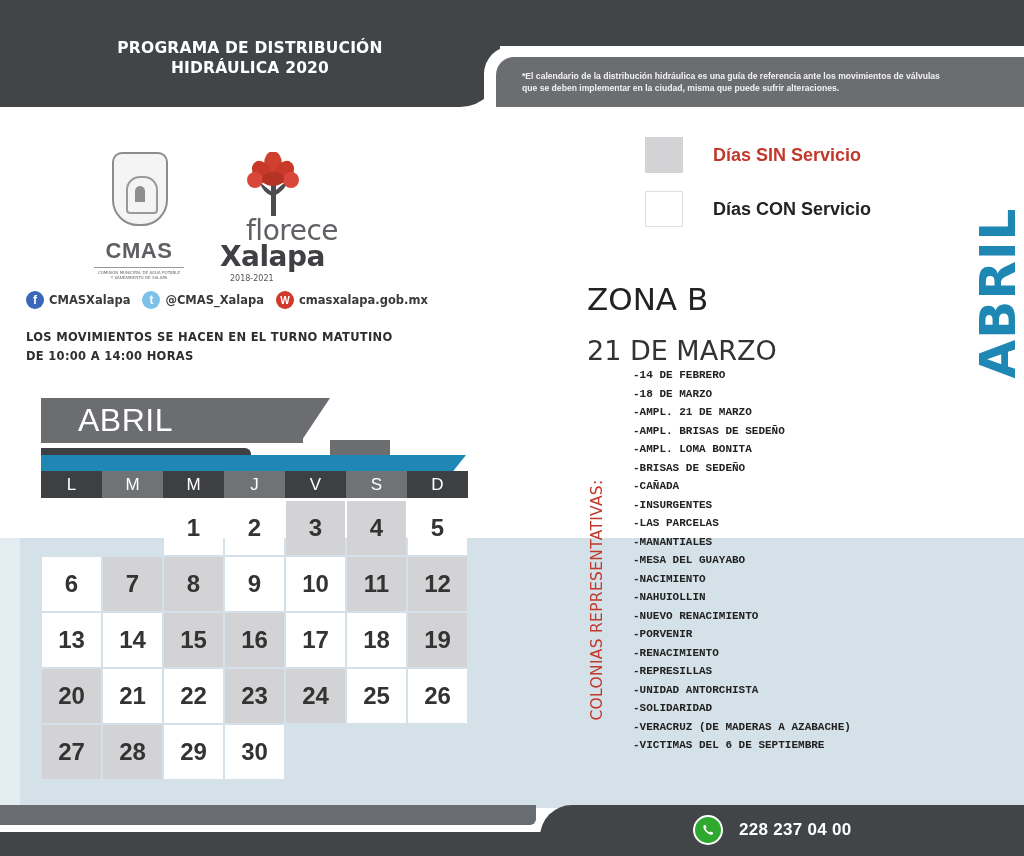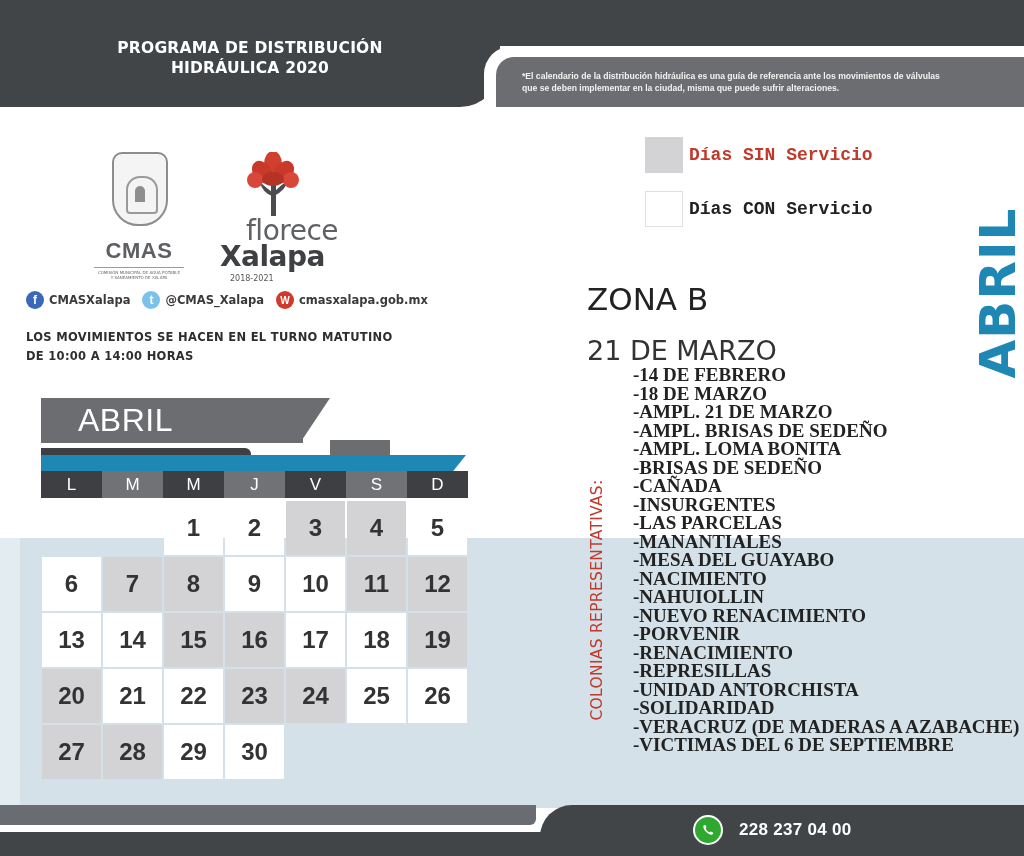--- a/index.html
+++ b/index.html
@@ -68,35 +68,35 @@
   .day.with { background: #ffffff; }
   .day.without { background: #d3d3d6; }
   .day.empty { background: transparent; }
 
   
   .legend { left: 645px; top: 137px; }
   .leg-row { display: flex; align-items: center; height: 36px; margin-bottom: 18px; }
   .leg-swatch { width: 38px; height: 36px; margin-right: 6px; }
   .leg-swatch.without { background: #d3d3d6; }
   .leg-swatch.with { background: #fff; border: 1px solid #e0e0e0; }
-  .leg-label { font-size: 18px; font-weight: bold; font-family: Liberation Mono, monospace; }
+  .leg-label { font-size: 18px; font-weight: bold; font-family: Liberation Sans, sans-serif; margin-left: 24px; }
   .leg-label.without { color: #c0392b; }
   .leg-label.with { color: #222; }
 
   .side-month { left: 972px; top: 200px; width: 52px; height: 185px; }
   .side-month span { position: absolute; left: 50%; top: 50%; transform: translate(-50%, -50%) rotate(-90deg); font-size: 50px; font-weight: bold; color: #1e87b3; font-family: "DejaVu Sans", sans-serif; letter-spacing: 1px; white-space: nowrap; }
 
   
   .zone-title { left: 587px; top: 281px; font-size: 31px; font-weight: normal; color: #222; font-family: "DejaVu Sans", sans-serif; }
   .zone-sub { left: 587px; top: 322px; font-size: 27px; color: #333; font-family: "DejaVu Sans", sans-serif; margin-top: 13px; }
 
   .col-label { left: 583px; top: 455px; width: 28px; height: 290px; }
   .col-label span { position: absolute; left: 50%; top: 50%; transform: translate(-50%, -50%) rotate(-90deg); white-space: nowrap; font-size: 15.5px; color: #c0392b; font-family: "DejaVu Sans", sans-serif; letter-spacing: 0.3px; }
 
-  .col-list { left: 633px; top: 366px; list-style: none; font-family: Liberation Serif, serif; font-weight: bold; font-size: 19px; line-height: 18.5px; color: #222; }
+  .col-list { left: 633px; top: 366px; list-style: none; font-family: Liberation Mono, monospace; font-weight: bold; font-size: 11px; line-height: 18.5px; color: #222; }
 </style>
 </head>
 <body>
 
 <div class="abs hdr-left"></div>
 <div class="abs hdr-right"></div>
 <div class="abs note-frame"></div>
 <div class="abs lowbg"></div>
 <div class="abs lowbg-edge"></div>
 

